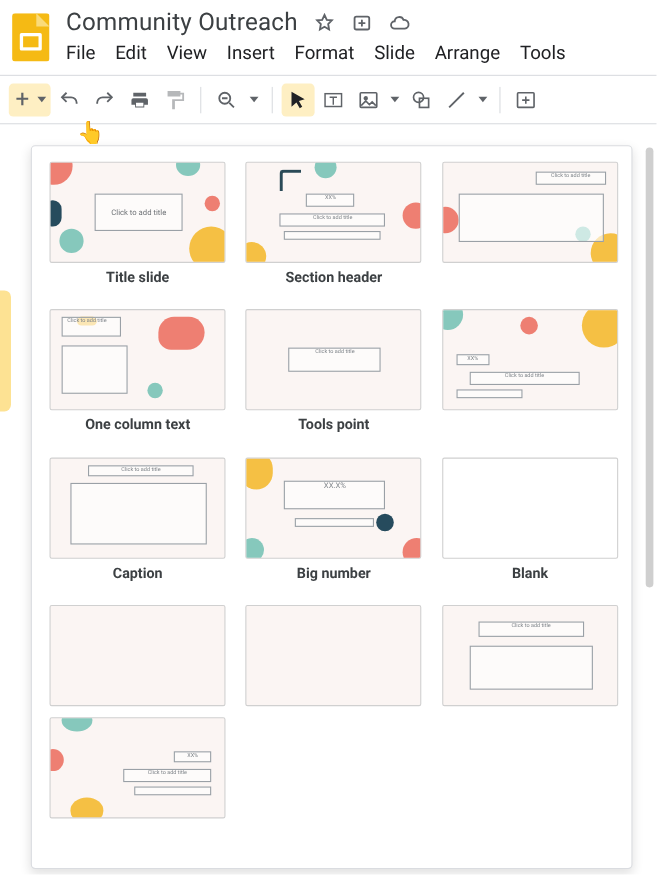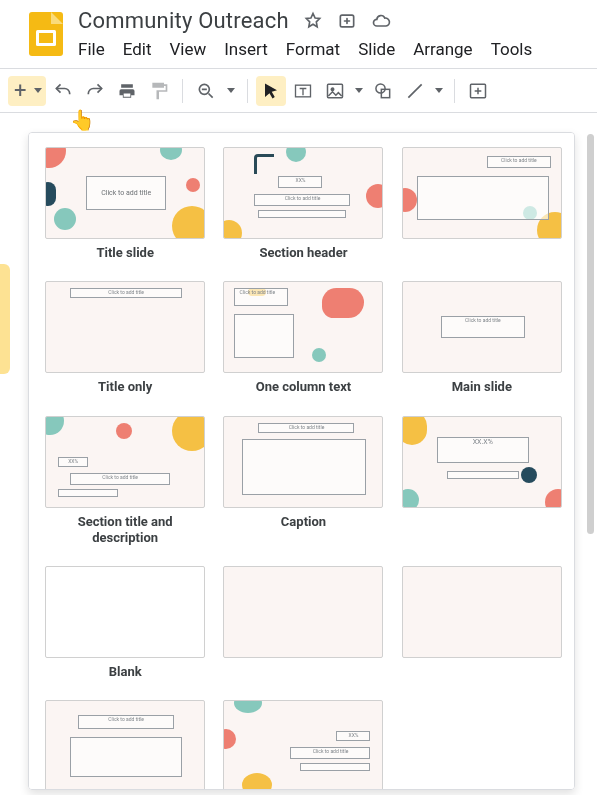--- a/index.html
+++ b/index.html
@@ -1,19 +1,19 @@
 <!DOCTYPE html>
 <html><head>
 <meta charset="utf-8">
 <style>
   * { box-sizing: border-box; margin: 0; padding: 0; font-family: "Google Sans", Roboto, Arial, sans-serif; }
   body { width: 597px; height: 795px; background: #fff; overflow: hidden; position: relative; color: #3c4043; }
 
   
-  .titlebar { display: flex; align-items: flex-start; padding: 8px 10px 0 8px; gap: 12px; margin-left: 18px; }
+  .titlebar { display: flex; align-items: flex-start; padding: 8px 10px 0 8px; gap: 12px; }
   .logo { width: 40px; height: 52px; display: flex; align-items: center; justify-content: center; }
   .logo svg { width: 34px; height: 44px; }
   .titlecol { flex: 1; }
   .docname-row { display: flex; align-items: center; gap: 14px; }
   .docname { font-size: 22px; color: #3c4043; letter-spacing: .2px; }
   .docname-row .ticon { width: 20px; height: 20px; color: #5f6368; display: flex; align-items: center; justify-content: center; }
   .menubar { display: flex; gap: 18px; margin-top: 6px; font-size: 17px; color: #202124; padding-bottom: 9px; }
   .menubar span { cursor: default; }
 
   .hr { height: 1px; background: #dadce0; width: 100%; }
@@ -219,74 +219,68 @@
       <div class="thumb">
         <div class="blob c-coral" style="left:-10px;top:40px;width:24px;height:24px"></div>
         <div class="blob c-yellow" style="right:-12px;bottom:-10px;width:36px;height:36px"></div>
         <div class="blob c-teal" style="right:24px;top:58px;width:14px;height:14px"></div>
         <div class="box tiny" style="right:10px;top:8px;width:64px;height:12px">Click to add title</div>
         <div class="box" style="left:14px;top:28px;width:132px;height:44px"></div>
       </div>
     </div>
 
 
-    <div class="cell">
-      <div class="thumb">
-        <div class="box tiny" style="left:24px;top:6px;width:112px;height:10px">Click to add title</div>
-      </div>
-      <div class="tlabel">Title only</div>
-    </div>
 
     <div class="cell">
       <div class="thumb">
         <div class="blob c-yellow" style="left:24px;top:6px;width:18px;height:8px;border-radius:4px"></div>
         <div class="blob c-coral" style="right:18px;top:6px;width:42px;height:30px;border-radius:20px 20px 22px 16px"></div>
         <div class="blob c-teal" style="right:56px;bottom:10px;width:14px;height:14px"></div>
         <div class="box tiny" style="left:10px;top:6px;width:54px;height:18px;text-align:left;padding-left:4px">Click to add title</div>
         <div class="box" style="left:10px;top:32px;width:60px;height:44px"></div>
       </div>
       <div class="tlabel">One column text</div>
     </div>
 
     <div class="cell">
       <div class="thumb">
         <div class="box tiny" style="left:38px;top:34px;width:84px;height:22px">Click to add title</div>
       </div>
-      <div class="tlabel">Main slide</div>
+      <div class="tlabel">Tools point</div>
     </div>
 
     <div class="cell">
       <div class="thumb">
         <div class="blob c-teal" style="left:-10px;top:-10px;width:28px;height:28px"></div>
         <div class="blob c-yellow" style="right:-8px;top:-6px;width:40px;height:40px"></div>
         <div class="blob c-coral" style="left:70px;top:6px;width:16px;height:16px"></div>
         <div class="box tiny" style="left:12px;top:40px;width:30px;height:10px">XX%</div>
         <div class="box tiny" style="left:24px;top:56px;width:100px;height:12px">Click to add title</div>
         <div class="box" style="left:12px;top:72px;width:60px;height:8px"></div>
       </div>
-      <div class="tlabel">Section title and description</div>
     </div>
 
     <div class="cell">
       <div class="thumb">
         <div class="box tiny" style="left:34px;top:6px;width:96px;height:10px">Click to add title</div>
         <div class="box" style="left:18px;top:22px;width:124px;height:56px"></div>
       </div>
       <div class="tlabel">Caption</div>
     </div>
 
     <div class="cell">
       <div class="thumb">
         <div class="blob c-yellow" style="left:-6px;top:-6px;width:30px;height:34px;border-radius:16px"></div>
         <div class="blob c-teal" style="left:-6px;bottom:-4px;width:22px;height:22px"></div>
         <div class="blob c-navy" style="right:24px;top:50px;width:16px;height:16px"></div>
         <div class="blob c-coral" style="right:-10px;bottom:-8px;width:26px;height:26px"></div>
         <div class="box tiny" style="left:34px;top:20px;width:92px;height:26px;font-size:7px">XX.X%</div>
         <div class="box" style="left:44px;top:54px;width:72px;height:8px"></div>
       </div>
+      <div class="tlabel">Big number</div>
     </div>
 
     <div class="cell">
       <div class="thumb white-bg"></div>
       <div class="tlabel">Blank</div>
     </div>
 
     <div class="cell">
       <div class="thumb"></div>
     </div>

